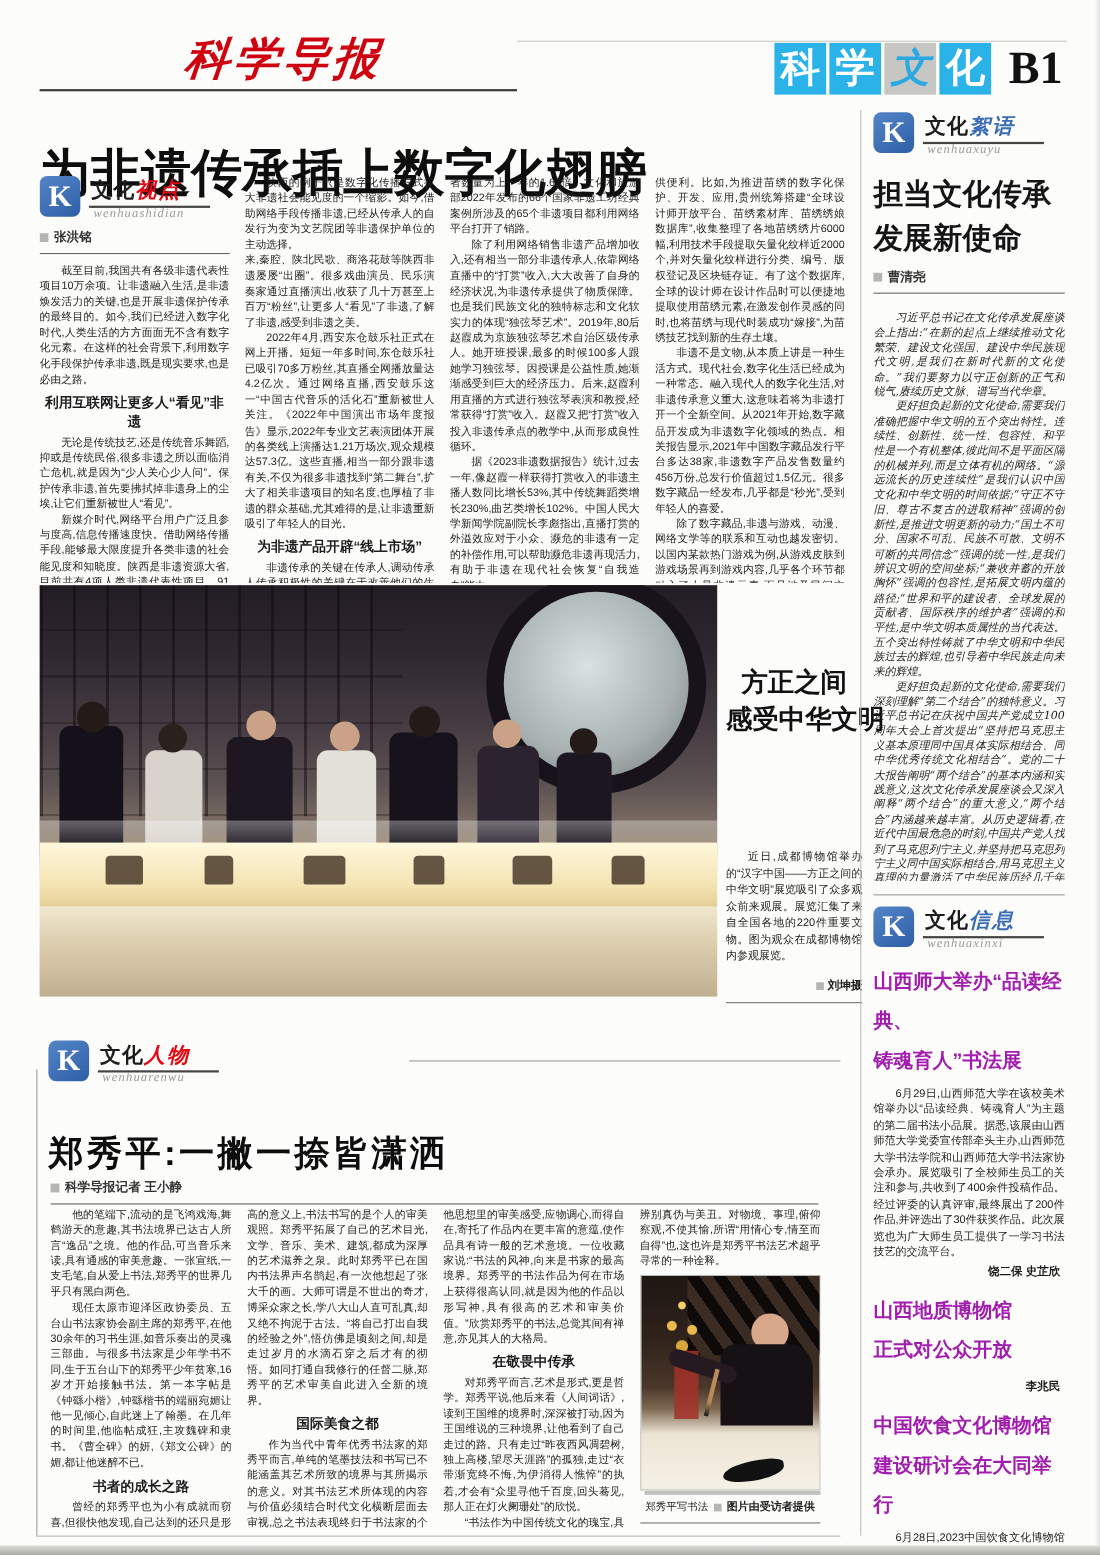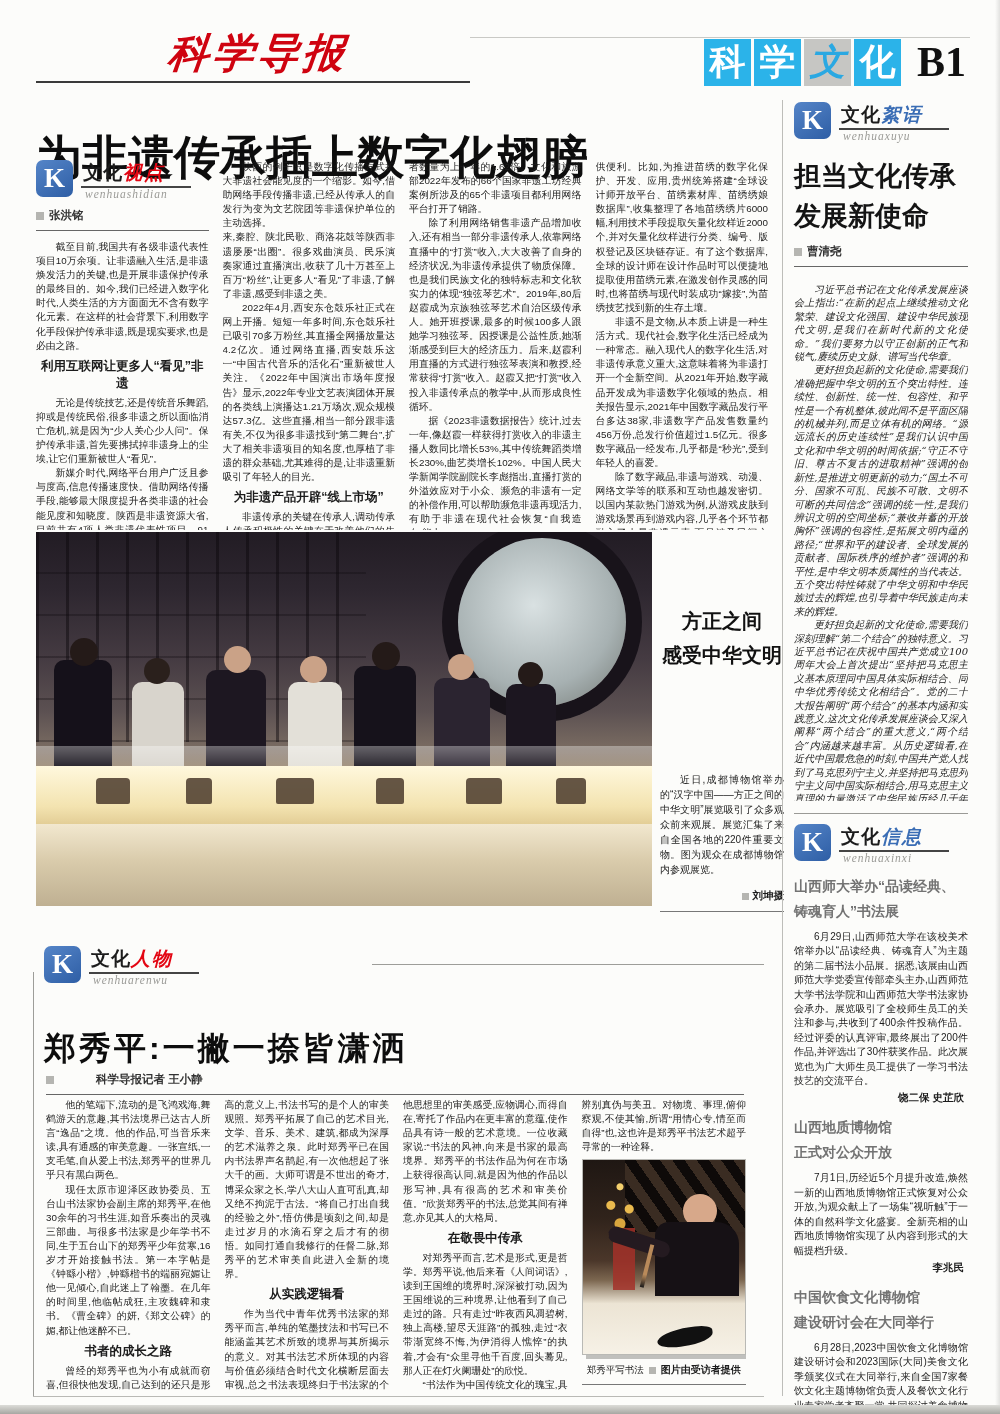--- a/index.html
+++ b/index.html
@@ -48,41 +48,41 @@
                       repeating-linear-gradient(0deg,rgba(10,6,10,.28) 0 2px,transparent 2px 42px);}
   .caselight{position:absolute;left:0;right:0;top:234px;height:58px;
              background:linear-gradient(180deg,#fff8dd,#f3e3b0 70%,#e3ce96);}
   .caseglass{position:absolute;left:0;right:0;top:214px;height:24px;
              background:linear-gradient(180deg,rgba(255,255,255,.35),rgba(255,255,255,.05));}
   .artifact{position:absolute;top:246px;height:26px;background:#4a3a2c;border-radius:4px 4px 2px 2px;opacity:.85;}
   .person{position:absolute;border-radius:10px 10px 0 0;}
   .head{position:absolute;border-radius:50%;}
   
   .cap1{left:660px;top:540px;width:124px;height:372px;display:flex;flex-direction:column;}
-  .cap1 h3{margin:64px 0 0;font-size:20px;line-height:34px;text-align:center;font-weight:900;color:#111;white-space:nowrap;}
+  .cap1 h3{margin:64px 0 0;font-size:24px;line-height:34px;text-align:center;font-weight:900;color:#111;white-space:nowrap;}
   .cap1 .ctext{margin-top:auto;font-size:10px;line-height:15px;text-align:justify;text-indent:2em;}
   .cap1 .credit{display:flex;justify-content:flex-end;align-items:center;font-size:10.5px;font-weight:bold;margin-top:2px;
                 border-bottom:1px solid #777;padding-bottom:8px;}
   
   .vdiv{left:782px;top:100px;width:1px;height:1296px;background:#bdbdb9;}
   
   .sidebar{left:794px;top:102px;width:174px;}
   .h-essay{font-size:27px;font-weight:900;line-height:40px;color:#141414;margin:14px 0 8px;}
   .kai{margin-top:16px;height:518px;overflow:hidden;}
   .kai .para{font-family:"DejaVu Serif",serif;font-style:italic;font-size:10px;line-height:13.4px;}
   .essay-div{border:none;border-top:1px solid #9a9a96;margin:12px 0 10px;}
-  .h-news{font-size:14px;font-weight:800;line-height:25px;color:#737373;margin:10px 0 6px;}
+  .h-news{font-size:18px;font-weight:800;line-height:36px;color:#a21caf;margin:10px 0 6px;}
   .nbody{font-size:10px;line-height:14.4px;text-align:justify;text-indent:2em;margin:0;}
   .sig{text-align:right;font-size:10.5px;font-weight:bold;padding:3px 4px 0 0;}
   
   .box-top{left:372px;top:964px;width:392px;height:1px;background:#9d9d99;}
   .box-left{left:33px;top:972px;width:1px;height:424px;background:#9d9d99;}
   .box-bottom{left:33px;top:1396px;width:731px;height:1px;background:#b9b9b5;}
   .h-prof{left:44px;top:1006px;width:720px;font-size:32px;font-weight:900;letter-spacing:3px;color:#0d0d0d;white-space:nowrap;}
-  .byline{left:46px;top:1072px;width:698px;gap:37px;}
+  .byline{left:46px;top:1072px;width:698px;}
   .prof-cols{left:46px;top:1098px;width:700px;height:292px;}
   
   .ph2{position:relative;width:100%;height:196px;margin-top:5px;border:1px solid #b9b9b5;box-sizing:border-box;
        box-shadow:4px 4px 0 rgba(120,120,116,.45);overflow:hidden;
        background:linear-gradient(180deg,#1f1713 0%,#30231b 30%,#4b372a 52%,#7c6750 62%,#ece4d4 74%,#f6f1e6 100%);}
   .beam{position:absolute;right:-30px;top:-18px;width:150px;height:90px;
         background:repeating-linear-gradient(55deg,#0e0a09 0 10px,#3a2c22 10px 20px);}
   .lamp{position:absolute;left:14px;top:12px;width:46px;height:74px;
         background:radial-gradient(circle at 50% 20%,#f3cf6d 3px,transparent 4px),
                    radial-gradient(circle at 30% 45%,#eaba4e 4px,transparent 5px),
@@ -228,21 +228,20 @@
       </span>
     </div>
 
     <div>
       <h4 class="h-news"><span>山西师大举办“品读经典、</span><br><span>铸魂育人”书法展</span></h4>
       <p class="nbody">6月29日,山西师范大学在该校美术馆举办以“品读经典、铸魂育人”为主题的第二届书法小品展。据悉,该展由山西师范大学党委宣传部牵头主办,山西师范大学书法学院和山西师范大学书法家协会承办。展览吸引了全校师生员工的关注和参与,共收到了400余件投稿作品。经过评委的认真评审,最终展出了200件作品,并评选出了30件获奖作品。此次展览也为广大师生员工提供了一学习书法技艺的交流平台。</p>
       <div class="sig">饶二保 史芷欣</div>
     </div>
     <div>
       <h4 class="h-news"><span>山西地质博物馆</span><br><span>正式对公众开放</span></h4>
-      <p class="nbody">7月1日,历经近5个月提升改造,焕然一新的山西地质博物馆正式恢复对公众开放,为观众献上了一场集“视听触”于一体的自然科学文化盛宴。全新亮相的山西地质博物馆实现了从内容到形式的大幅提档升级。</p>
       <div class="sig">李兆民</div>
     </div>
     <div>
       <h4 class="h-news"><span>中国饮食文化博物馆</span><br><span>建设研讨会在大同举行</span></h4>
       <p class="nbody">6月28日,2023中国饮食文化博物馆建设研讨会和2023国际(大同)美食文化季颁奖仪式在大同举行,来自全国7家餐饮文化主题博物馆负责人及餐饮文化行业专家学者齐聚一堂,共同探讨美食博物馆的设计思路和发展,深挖美食内涵,让饮食文化为城市注入新鲜活力。还举行了国际中餐名菜、国际中餐名点、国际中餐名宴的颁奖颁牌仪式,并对在创建“国际美食之都”工作中作出突出贡献的单位和企业进行表彰。</p>
 
     </div>
   </div>
 
   <div class="abs box-top"></div>
@@ -265,21 +264,21 @@
 
   <div class="abs cols prof-cols">
     <div class="col">
         <div class="para">他的笔端下,流动的是飞鸿戏海,舞鹤游天的意趣,其书法境界已达古人所言“逸品”之境。他的作品,可当音乐来读,具有通感的审美意趣。一张宣纸,一支毛笔,自从爱上书法,郑秀平的世界几乎只有黑白两色。</div>
         <div class="para">现任太原市迎泽区政协委员、五台山书法家协会副主席的郑秀平,在他30余年的习书生涯,如音乐奏出的灵魂三部曲。与很多书法家是少年学书不同,生于五台山下的郑秀平少年贫寒,16岁才开始接触书法。第一本字帖是《钟繇小楷》,钟繇楷书的端丽宛媚让他一见倾心,自此迷上了翰墨。在几年的时间里,他临帖成狂,主攻魏碑和隶书。《曹全碑》的妍,《郑文公碑》的媚,都让他迷醉不已。</div>
         <div class="sub">书者的成长之路</div>
         <div class="para">曾经的郑秀平也为小有成就而窃喜,但很快他发现,自己达到的还只是形式上的美感——书法的技艺如果仅停留在驾轻就熟阶段,那只是“小匠”。人最难的莫过于与自己对话,当郑秀平悟到这些时,他疯狂地开始临帖,每本字帖全部临习百遍以上,宣纸与字帖,成为生命中最亲近的图画。</div>
       </div>
     <div class="col">
         <div class="para cont">高的意义上,书法书写的是个人的审美观照。郑秀平拓展了自己的艺术目光,文学、音乐、美术、建筑,都成为深厚的艺术滋养之泉。此时郑秀平已在国内书法界声名鹊起,有一次他想起了张大千的画。大师可谓是不世出的奇才,博采众家之长,学八大山人直可乱真,却又绝不拘泥于古法。“将自己打出自我的经验之外”,悟仿佛是顷刻之间,却是走过岁月的水滴石穿之后才有的彻悟。如同打通自我修行的任督二脉,郑秀平的艺术审美自此进入全新的境界。</div>
-        <div class="sub">从实践逻辑看</div>
+        <div class="sub">国际美食之都</div>
         <div class="para">作为当代中青年优秀书法家的郑秀平而言,单纯的笔墨技法和书写已不能涵盖其艺术所致的境界与其所揭示的意义。对其书法艺术所体现的内容与价值必须结合时代文化横断层面去审视,总之书法表现终归于书法家的个人心性和文化习惯来印证哲学观念和精神依托,来呈现出非常和谐而富于变化的形式美感。然而其书法“内”里的文人气质与“外”在儒雅纯正,仍超凡脱俗,风雅难匹。由于郑秀平修自机械制造专业,将机械构图渗透于作品之中,很大程度上弥补了其书法视觉表现力方面的不足。</div>
       </div>
     <div class="col">
         <div class="para cont">他思想里的审美感受,应物调心,而得自在,寄托了作品内在更丰富的意蕴,使作品具有诗一般的艺术意境。一位收藏家说:“书法的风神,向来是书家的最高境界。郑秀平的书法作品为何在市场上获得很高认同,就是因为他的作品以形写神,具有很高的艺术和审美价值。”欣赏郑秀平的书法,总觉其间有禅意,亦见其人的大格局。</div>
         <div class="sub">在敬畏中传承</div>
         <div class="para">对郑秀平而言,艺术是形式,更是哲学。郑秀平说,他后来看《人间词话》,读到王国维的境界时,深深被打动,因为王国维说的三种境界,让他看到了自己走过的路。只有走过“昨夜西风凋碧树,独上高楼,望尽天涯路”的孤独,走过“衣带渐宽终不悔,为伊消得人憔悴”的执着,才会有“众里寻他千百度,回头蓦见,那人正在灯火阑珊处”的欣悦。</div>
         <div class="para">“书法作为中国传统文化的瑰宝,具有重要的历史价值,他不仅代表着中国传统文化的精髓,也是我们民族文化的独特标志和文化软实力的体现。于我而言,书法既是随意所适,又是一种不复再来的构思。每一幅字,都把它当作是独一无二的缘。这样去写字,亦是对书法的敬畏。”郑秀平说。</div>
       </div>
     <div class="col">
       <div>

